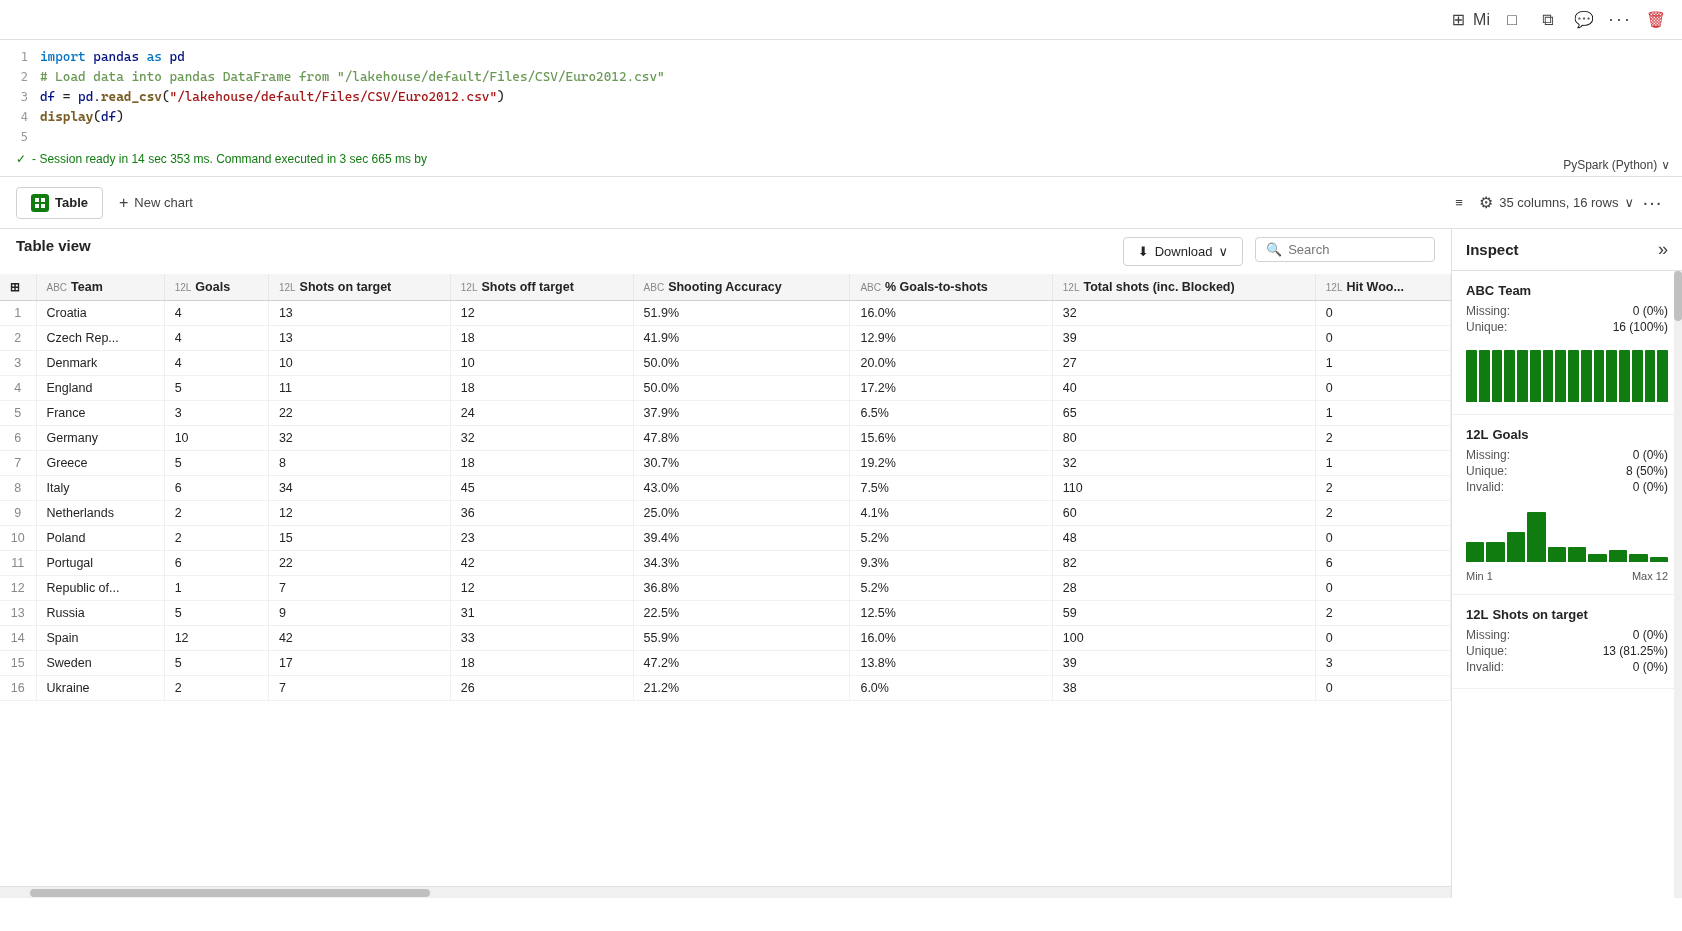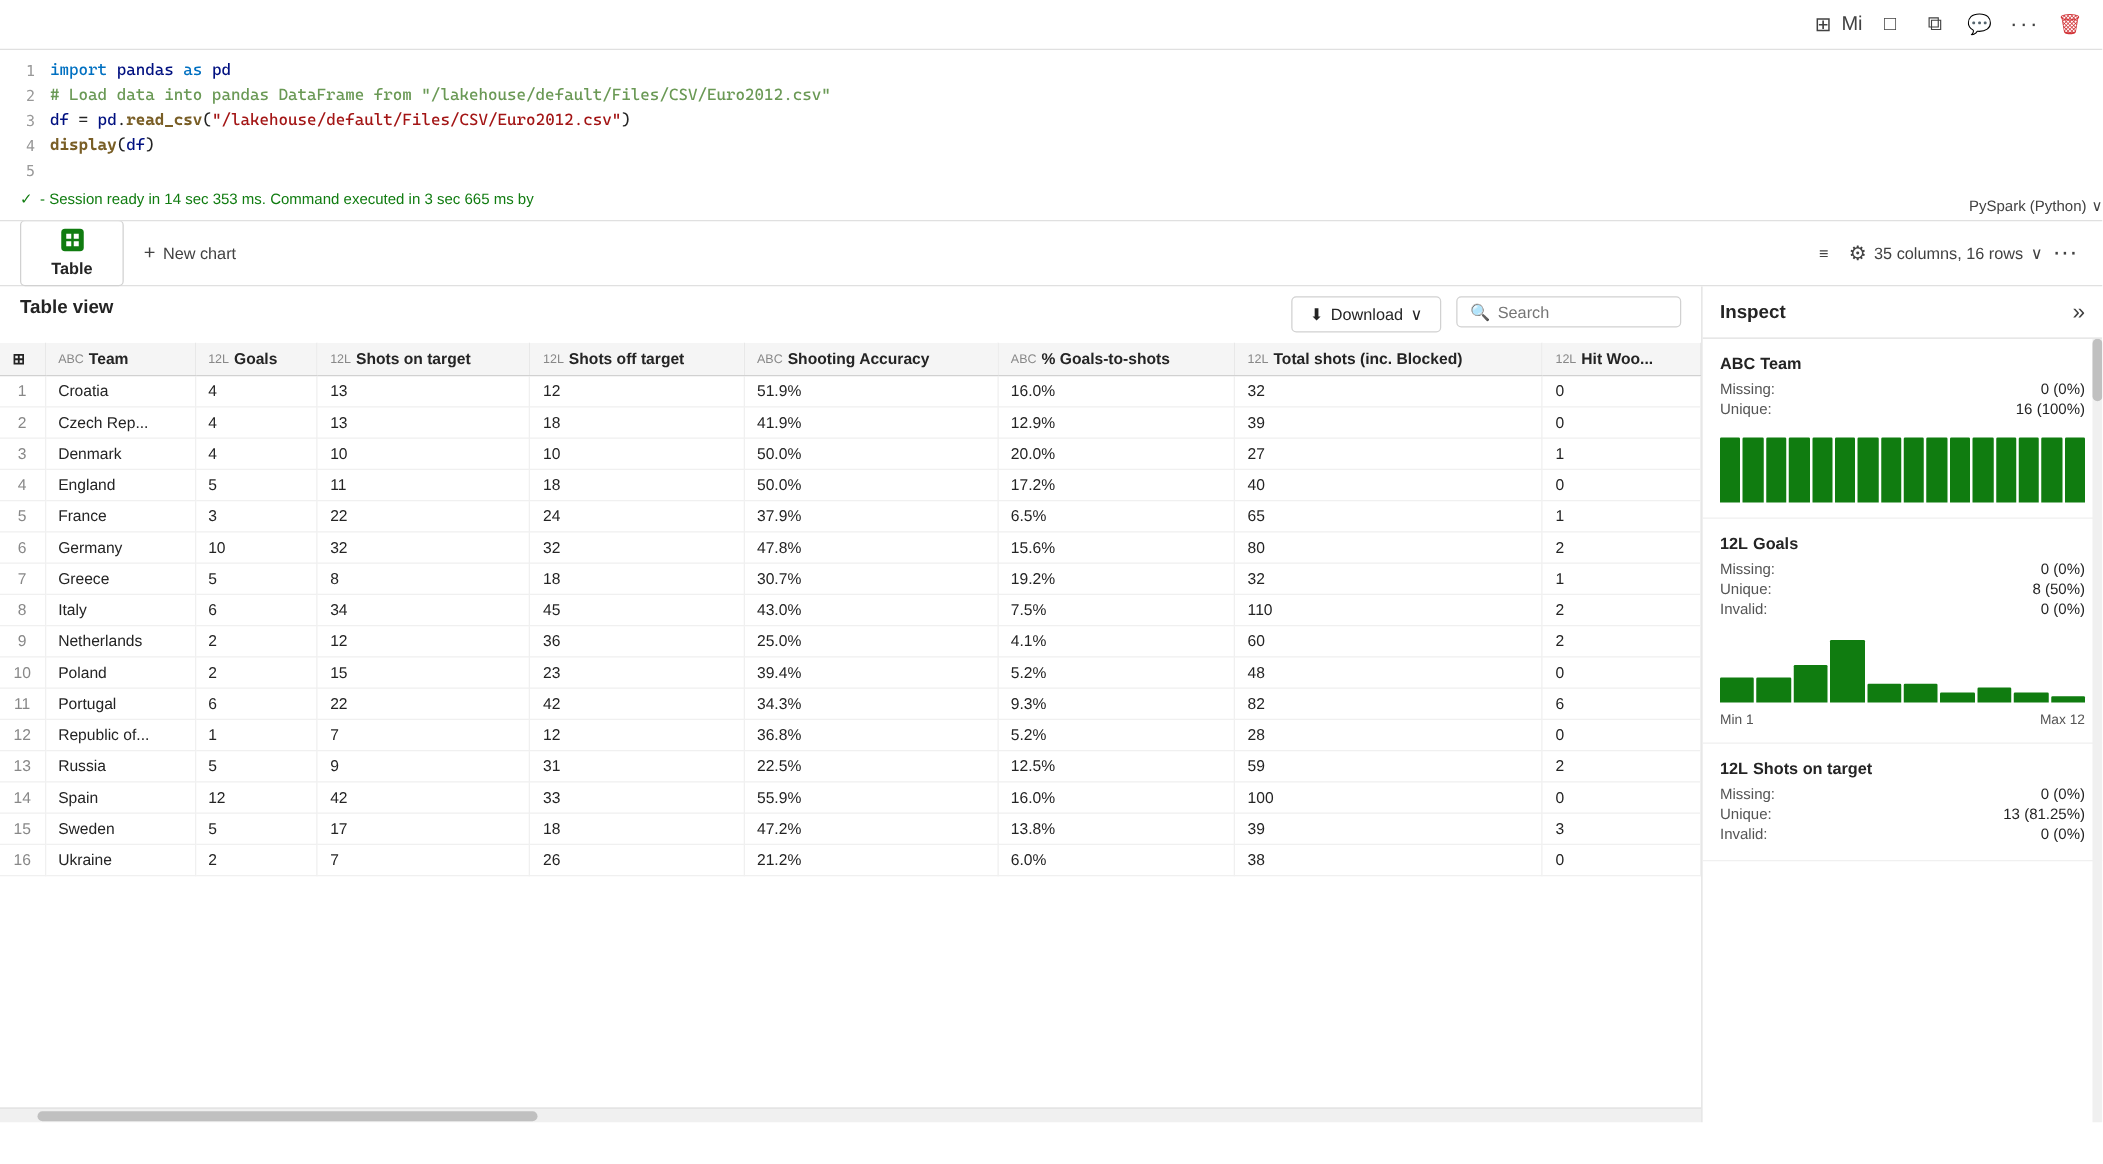--- a/index.html
+++ b/index.html
@@ -29,33 +29,33 @@
     .kw { color: #0070c1; }
     .str { color: #a31515; }
     .fn { color: #795e26; font-weight: bold; }
     .cm { color: #6a9955; }
     .id { color: #001080; }
     .status-bar {
       padding: 4px 16px; font-size: 12px; color: #107c10; display: flex; align-items: center; gap: 6px;
     }
     .status-bar .check { color: #107c10; }
     .pyspark-label {
-      position: absolute; right: 0; bottom: 4px; font-size: 12px; color: #424242; cursor: pointer; display: flex; align-items: center; gap: 4px;
+      position: absolute; right: 12px; bottom: 4px; font-size: 12px; color: #424242; cursor: pointer; display: flex; align-items: center; gap: 4px;
     }
 
     
     .table-section { display: flex; flex-direction: column; height: calc(931px - 210px); }
     .table-toolbar {
       display: flex; align-items: center; padding: 0 16px; height: 52px;
       border-bottom: 1px solid #e0e0e0; gap: 4px;
     }
     .table-tab {
-      display: flex; align-items: center; gap: 6px; padding: 6px 24px;
+      display: flex; align-items: center; gap: 6px; padding: 6px 14px;
       background: #fff; border: 1px solid #d1d1d1; border-radius: 4px;
-      cursor: pointer; font-size: 13px; font-weight: 600; flex-direction: column;
+      cursor: pointer; font-size: 13px; font-weight: 600;
     }
     .table-tab .tab-icon { 
       width: 18px; height: 18px; background: #107c10; border-radius: 3px;
       display: flex; align-items: center; justify-content: center;
     }
     .table-tab .tab-icon svg { width: 12px; height: 12px; }
     .new-chart-btn {
       display: flex; align-items: center; gap: 6px; padding: 6px 12px;
       background: #fff; border: none; cursor: pointer; font-size: 13px; color: #424242;
     }
@@ -106,21 +106,21 @@
     .data-table th .col-type { font-size: 10px; color: #888; font-weight: 400; }
     .data-table td {
       padding: 5px 10px; border-bottom: 1px solid #f0f0f0; border-right: 1px solid #f0f0f0;
       white-space: nowrap; color: #242424;
     }
     .row-num-col { width: 36px; text-align: center; color: #888; font-size: 12px; }
     .data-table td.row-num { color: #888; text-align: center; }
 
     
     .inspect-panel {
-      width: 321px; border-left: 1px solid #e0e0e0; overflow-y: auto;
+      width: 231px; border-left: 1px solid #e0e0e0; overflow-y: auto;
       display: flex; flex-direction: column; flex-shrink: 0;
     }
     .inspect-header {
       display: flex; align-items: center; justify-content: space-between;
       padding: 10px 14px; border-bottom: 1px solid #e0e0e0; flex-shrink: 0;
     }
     .inspect-title { font-size: 15px; font-weight: 600; }
     .inspect-collapse { cursor: pointer; font-size: 18px; color: #424242; }
 
     .inspect-card { padding: 12px 14px; border-bottom: 1px solid #f0f0f0; }

